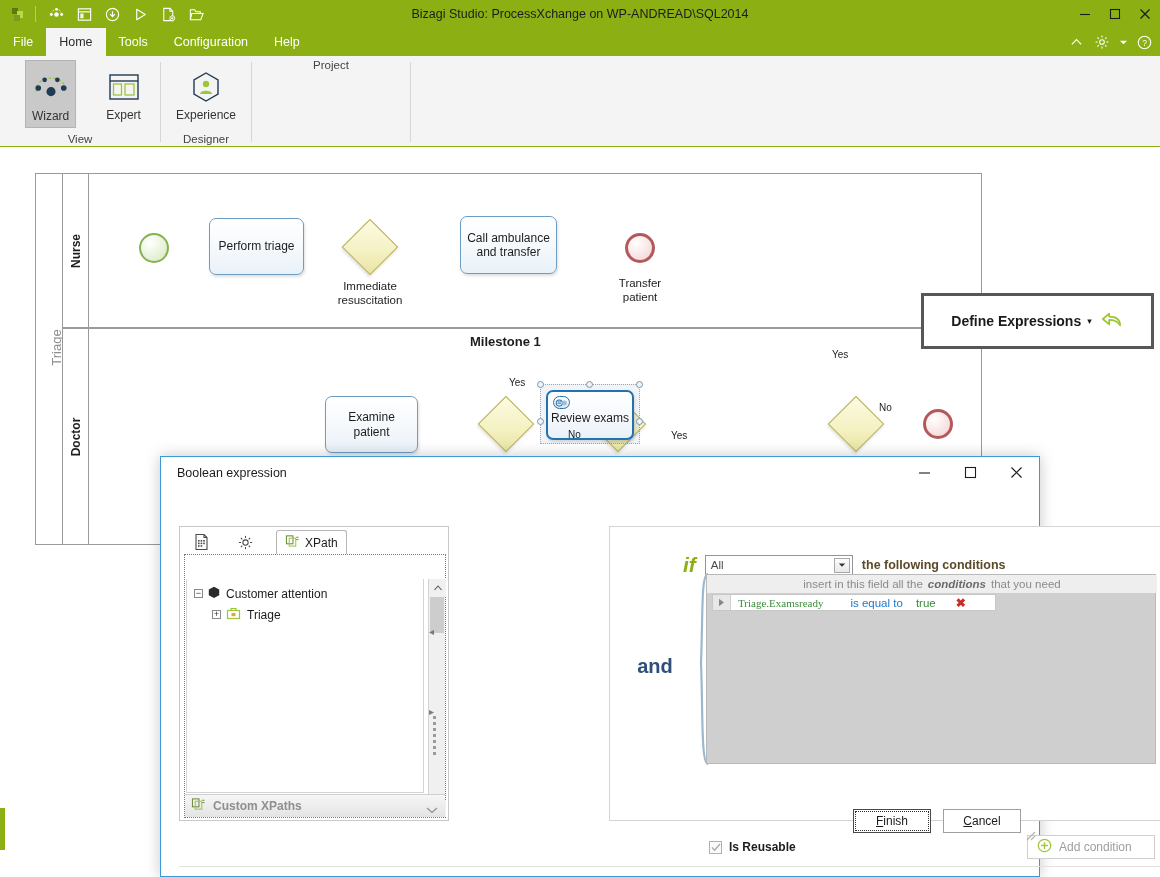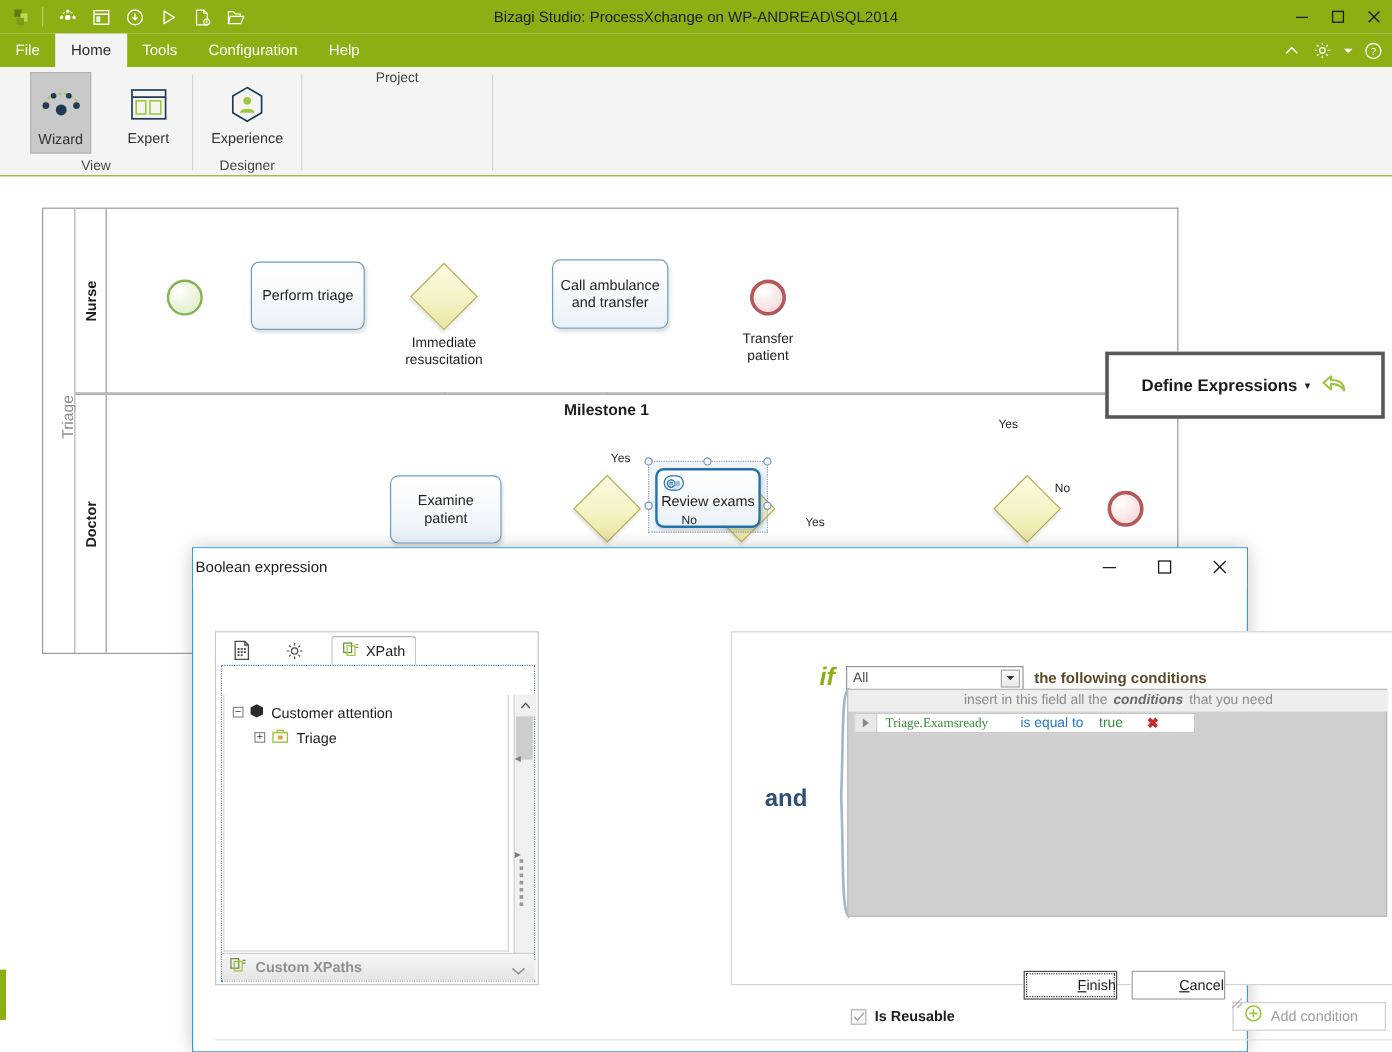--- a/index.html
+++ b/index.html
@@ -167,21 +167,21 @@
   .callout-caret { font-size: 9px; color: #1a1a1a; }
 
   
   .dialog {
     position: absolute; left: 160px; top: 456px; width: 880px; height: 421px;
     background: #ffffff; border: 1px solid #3a9ad9;
     box-shadow: 0 0 14px rgba(0,0,0,0.22);
     z-index: 40;
   }
   .dlg-tb { position: relative; height: 34px; background: #ffffff; }
-  .dlg-title { position: absolute; left: 2px; top: 9px; font-size: 12.5px; color: #1c1c1c; }
+  .dlg-title { position: absolute; left: 16px; top: 9px; font-size: 12.5px; color: #1c1c1c; }
   .dlg-wc { position: absolute; right: 0; top: 0; height: 31px; display: flex; }
   .dwc { width: 46px; height: 31px; display: flex; align-items: center; justify-content: center; }
 
   .dlg-body { position: relative; height: 353px; }
 
   
   .tree-panel {
     position: absolute; left: 18px; top: 35px; width: 270px; height: 295px;
     border: 1px solid #c8c8c8; background: #ffffff;
   }
@@ -284,21 +284,21 @@
     position: absolute; right: 30px; top: 3px; width: 128px; height: 24px;
     border: 1px solid #cfcfcf; background: #ffffff;
     display: flex; align-items: center; gap: 7px; padding-left: 9px;
   }
   .addcond-lbl { font-size: 12px; color: #9e9e9e; }
   .dlg-sep { position: absolute; left: 18px; top: 375px; width: 1006px; height: 1px; background: #e2e2e2; }
 
   .dlg-buttons { position: absolute; right: 18px; bottom: 11px; display: flex; gap: 12px; }
   .btn {
     width: 78px; height: 24px; border: 1px solid #a0a0a0; background: #ffffff;
-    display: flex; align-items: center; justify-content: flex-end;
+    display: flex; align-items: center; justify-content: center;
     font-size: 12px; color: #1c1c1c;
   }
   .btn.default { border: 1px solid #4a4a4a; outline: 1px dotted #333; outline-offset: -3px; }
   .btn u { text-decoration: underline; }
   .resize-grip { position: absolute; right: 2px; bottom: 2px; width: 14px; height: 14px; }
 </style>
 </head>
 <body>
 
 <div id="app">

